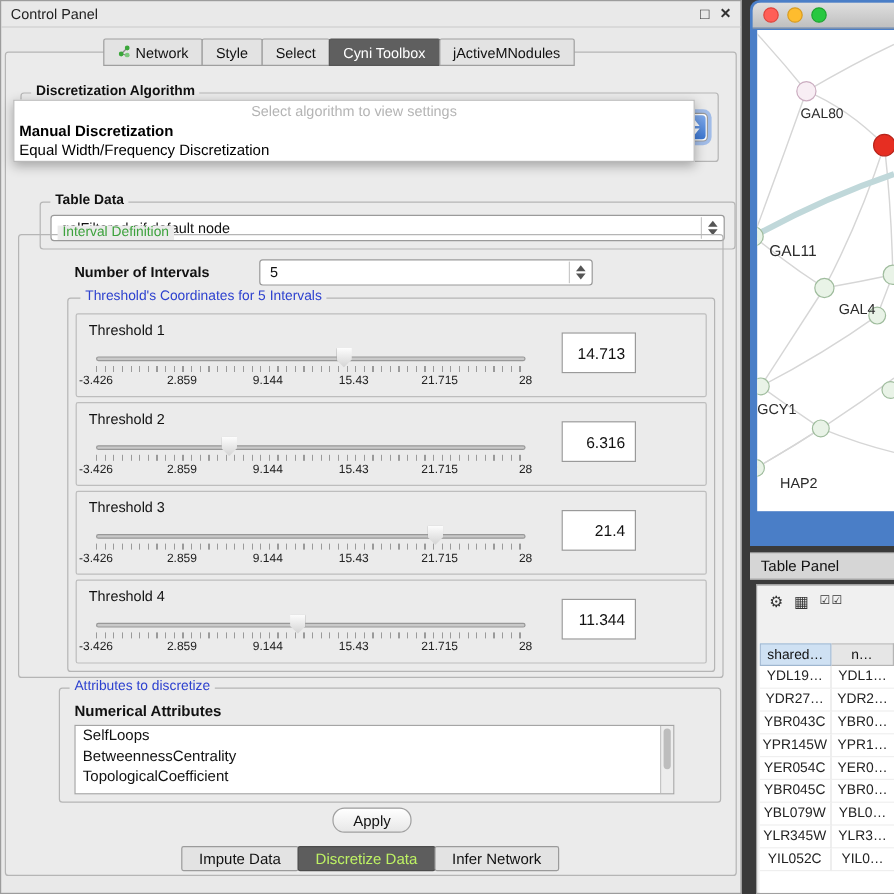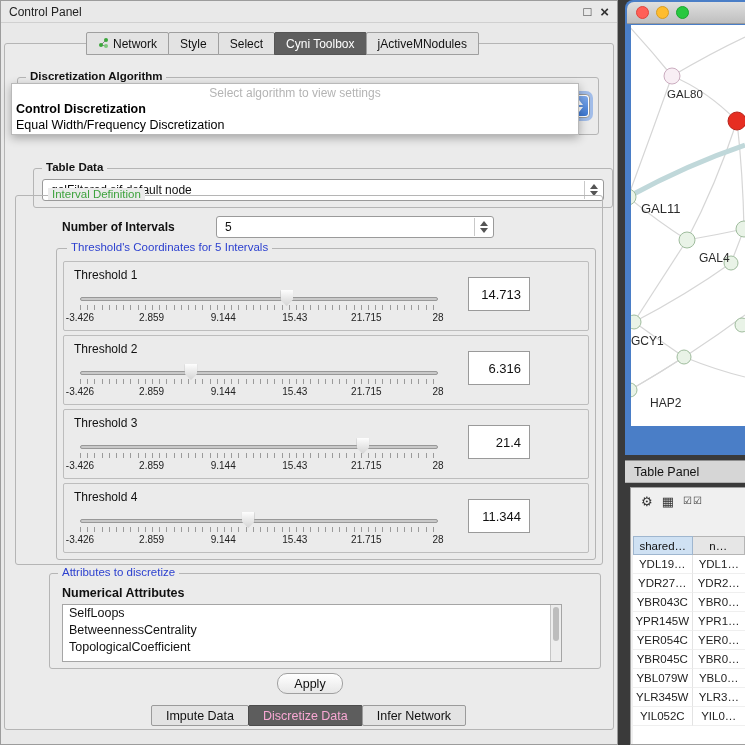--- a/index.html
+++ b/index.html
@@ -90,21 +90,21 @@
   .lb-scroll{position:absolute;right:0;top:0;width:11px;height:100%;background:#ededed;border-left:1px solid #c5c5c5;}
   .lb-thumb{position:absolute;left:2px;top:2px;width:6px;height:34px;background:#bdbdbd;border-radius:4px;}
 
   .apply-btn{position:absolute;left:276px;top:672px;width:66px;height:21px;border-radius:10px;
              border:1px solid #a0a0a0;background:linear-gradient(#ffffff,#e7e7e7);font-size:12.5px;
              display:flex;align-items:center;justify-content:center;color:#111;}
 
   .bottom-tabs{position:absolute;left:0;right:0;top:704px;display:flex;justify-content:center;}
   .b-tab{height:21px;display:flex;align-items:center;padding:0 14px;font-size:12.5px;background:#e3e3e3;
          border:1px solid #9b9b9b;margin-left:-1px;color:#111;border-radius:2px;}
-  .b-tab.active{background:#5d5d5d;color:#f9a8d4;border-color:#4c4c4c;}
+  .b-tab.active{background:#5d5d5d;color:#bef264;border-color:#4c4c4c;}
 
   
   .network-window{position:absolute;left:625px;top:0;width:120px;height:455px;background:#4a7ec7;
                   border-top-left-radius:8px;}
   .nw-titlebar{position:absolute;left:2px;top:2px;right:0;height:22px;
                background:linear-gradient(#dfdfdf,#bfbfbf);border-top-left-radius:7px;
                border-bottom:1px solid #9a9a9a;display:flex;align-items:center;gap:7px;padding-left:9px;}
   .light{width:13px;height:13px;border-radius:50%;}
   .light.red{background:#ff5f57;border:1px solid #df443c;}
   .light.yellow{background:#febc2e;border:1px solid #d89c21;}
@@ -178,21 +178,21 @@
       <div class="combo focused alg-combo">
         <span class="stepper blue">
             <i class="tri-up"></i>
             <i class="tri-down"></i>
           </span>
       </div>
     </div>
 
     <div class="dropdown-popup">
       <div class="popup-placeholder">Select algorithm to view settings</div>
-      <div class="popup-option bold">Control Discretization</div>
+      <div class="popup-option bold">Manual Discretization</div>
       <div class="popup-option">Equal Width/Frequency Discretization</div>
     </div>
 
     <div class="group td-group">
       <span class="group-label">Table Data</span>
       <div class="combo td-combo">
         <span>galFiltered.sif default node</span>
         <span class="stepper">
             <i class="tri-up"></i>
             <i class="tri-down"></i>

